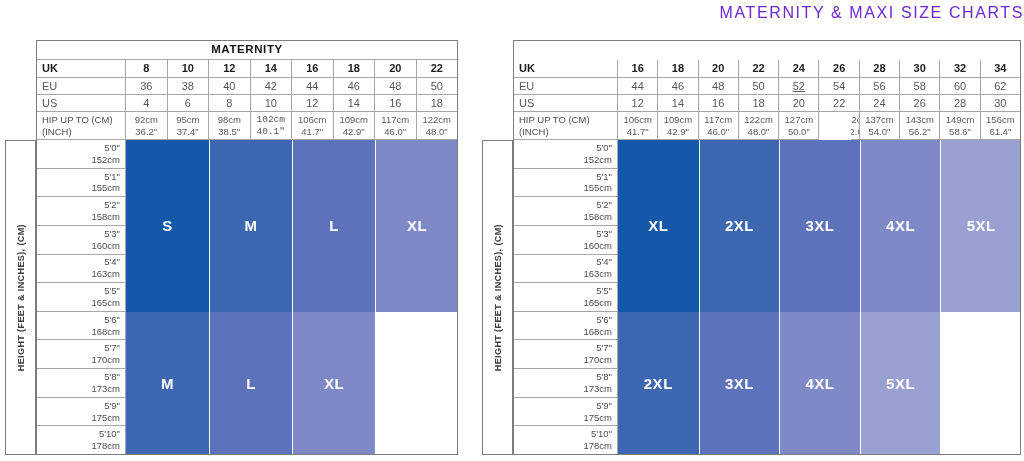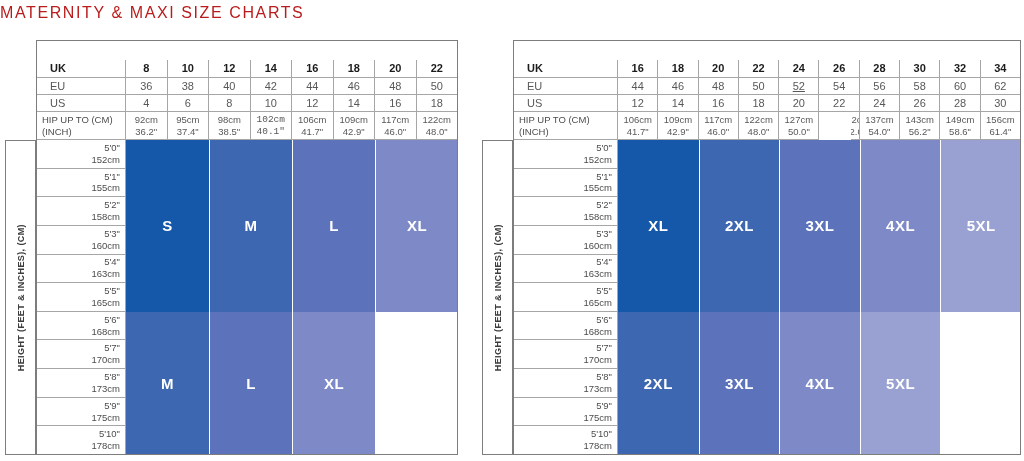--- a/index.html
+++ b/index.html
@@ -1,27 +1,27 @@
 <!DOCTYPE html>
 <html><head>
 <meta charset="utf-8">
 <style>
   html,body{margin:0;padding:0;background:#ffffff;}
   .canvas{position:relative;width:1024px;height:461px;background:#fff;overflow:hidden;
           font-family:"Liberation Sans",sans-serif;}
-  .page-title{position:absolute;top:4px;left:0;width:100%;text-align:left;
-              font-size:16px;letter-spacing:1.6px;color:#b91c1c;font-weight:400;}
+  .page-title{position:absolute;top:4px;left:0;width:100%;text-align:right;
+              font-size:16px;letter-spacing:1.6px;color:#6d28d9;font-weight:400;}
   .chart{position:absolute;top:40px;height:415px;display:grid;
          grid-template-rows:20px 18px 17px 17px 28px repeat(11,1fr);}
   .cell{display:flex;align-items:center;justify-content:center;
         border-right:1px solid #a6a6a6;border-bottom:1px solid #a6a6a6;
         color:#585858;font-size:11px;line-height:1.1;overflow:hidden;}
   .band{grid-row:1;font-weight:700;color:#141414;font-size:11.5px;letter-spacing:.6px;
         border-right:none;}
-  .lab{justify-content:flex-start;padding-left:14px;}
+  .lab{justify-content:flex-start;padding-left:6px;}
   .bold{font-weight:700;color:#1b1b1b;}
   .two{flex-direction:column;justify-content:center;font-size:9.5px;line-height:1.25;}
   .hiplab{align-items:flex-start;justify-content:center;padding-left:6px;color:#4c4c4c;}
   .hiplab div{width:100%;text-align:left;}
   .hipval{color:#585858;}
   .hrow{align-items:flex-end;justify-content:center;padding-right:5px;color:#4c4c4c;
         border-right:1px solid #a6a6a6;}
   .hrow div{width:100%;text-align:right;}
   .strip{border:1px solid #7d7d7d;display:flex;align-items:center;justify-content:center;}
   .strip span{writing-mode:vertical-rl;transform:rotate(180deg);font-size:9px;font-weight:700;
@@ -30,20 +30,21 @@
          font-weight:700;font-size:15px;letter-spacing:.5px;}
   .frame{position:absolute;top:0;right:0;bottom:0;border:1px solid #7d7d7d;
          pointer-events:none;z-index:4;}
 </style>
 </head>
 <body>
 
 <div class="canvas">
   <div class="page-title">MATERNITY &amp; MAXI SIZE CHARTS</div>
   <div class="chart" id="chart-0" style="left: 5px; width: 453px; grid-template-columns: 31px 90px repeat(8, 1fr);">
+      <div class="cell band" style="grid-area: 1 / 2 / auto / span 9;">MATERNITY</div>
       <div class="cell lab bold" style="grid-area: 2 / 2;">UK</div>
       <div class="cell bold" style="grid-area: 2 / 3;">8</div>
       <div class="cell bold" style="grid-area: 2 / 4;">10</div>
       <div class="cell bold" style="grid-area: 2 / 5;">12</div>
       <div class="cell bold" style="grid-area: 2 / 6;">14</div>
       <div class="cell bold" style="grid-area: 2 / 7;">16</div>
       <div class="cell bold" style="grid-area: 2 / 8;">18</div>
       <div class="cell bold" style="grid-area: 2 / 9;">20</div>
       <div class="cell bold" style="grid-area: 2 / 10;">22</div>
       <div class="cell lab" style="grid-area: 3 / 2;">EU</div>

